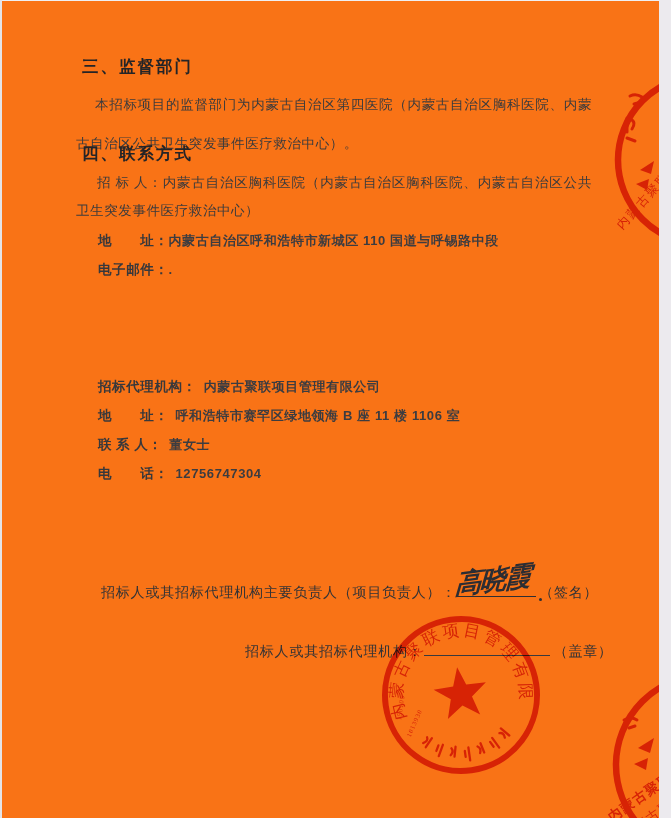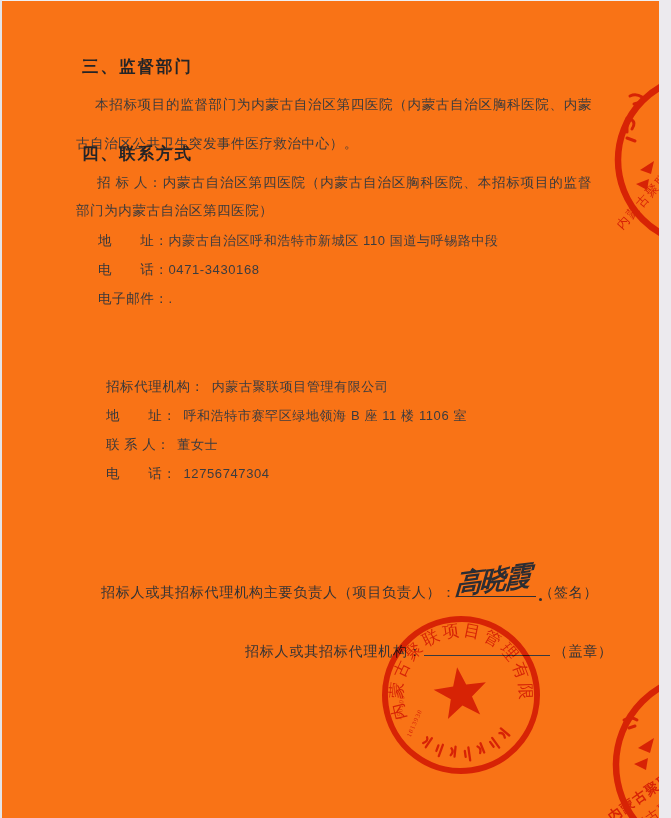--- a/index.html
+++ b/index.html
@@ -15,21 +15,21 @@
   .abs{position:absolute;}
   .heading{
     font-family:"Liberation Sans","DejaVu Sans",sans-serif;
     font-weight:bold;color:#242427;font-size:16.5px;letter-spacing:2px;
   }
   .para{
     width:516px;font-size:13.5px;line-height:39px;letter-spacing:0.6px;
     text-align:justify;
   }
   .rows{font-size:13.5px;line-height:29px;letter-spacing:0.6px;}
-  .row{white-space:nowrap;}
+  .row{white-space:nowrap;font-weight:bold;}
   .row .label{color:#38383b;}
   .row .value{font-family:"Liberation Sans","DejaVu Sans",sans-serif;font-size:13px;color:#3c3c40;}
   .rows.agency .value{margin-left:7px;}
   .sigline{font-size:14px;letter-spacing:0.8px;white-space:nowrap;color:#333336;}
   .sig-slot{
     display:inline-block;position:relative;width:78px;height:18px;
     border-bottom:1.6px solid #2e2e33;vertical-align:baseline;margin:0 3px 0 2px;
   }
   .sig-name{
     position:absolute;left:-4px;bottom:-7px;
@@ -51,35 +51,32 @@
 <body>
 
 <div class="page">
 
   <div class="abs heading" style="left:82px;top:56px;">三、监督部门</div>
 
   <div class="abs para" style="left:76px;top:85px;text-indent:19px;">本招标项目的监督部门为内蒙古自治区第四医院（内蒙古自治区胸科医院、内蒙古自治区公共卫生突发事件医疗救治中心）。</div>
 
   <div class="abs heading" style="left:82px;top:143px;">四、联系方式</div>
 
-  <div class="abs para" style="left:76px;top:169px;line-height:28px;text-indent:21px;">招 标 人：内蒙古自治区第四医院（内蒙古自治区胸科医院、本招标项目的监督部门为内蒙古自治区第四医院）</div>
+  <div class="abs para" style="left:76px;top:169px;line-height:28px;text-indent:21px;">招 标 人：内蒙古自治区胸科医院（内蒙古自治区胸科医院、内蒙古自治区公共卫生突发事件医疗救治中心）</div>
 
   <div class="abs rows" style="left:98px;top:226px;">
     <div class="row">
       <span class="label">地　　址：</span><span class="value">内蒙古自治区呼和浩特市新城区 110 国道与呼锡路中段</span>
     </div>
     <div class="row">
-      <span class="label">电　　话：</span><span class="value">0471-3430168</span>
-    </div>
-    <div class="row">
       <span class="label">电子邮件：</span><span class="value">.</span>
     </div>
   </div>
 
-  <div class="abs rows agency" style="left:106px;top:372px;">
+  <div class="abs rows agency" style="left:98px;top:372px;">
     <div class="row">
       <span class="label">招标代理机构：</span><span class="value">内蒙古聚联项目管理有限公司</span>
     </div>
     <div class="row">
       <span class="label">地　　址：</span><span class="value">呼和浩特市赛罕区绿地领海 B 座 11 楼 1106 室</span>
     </div>
     <div class="row">
       <span class="label">联 系 人：</span><span class="value">董女士</span>
     </div>
     <div class="row">

